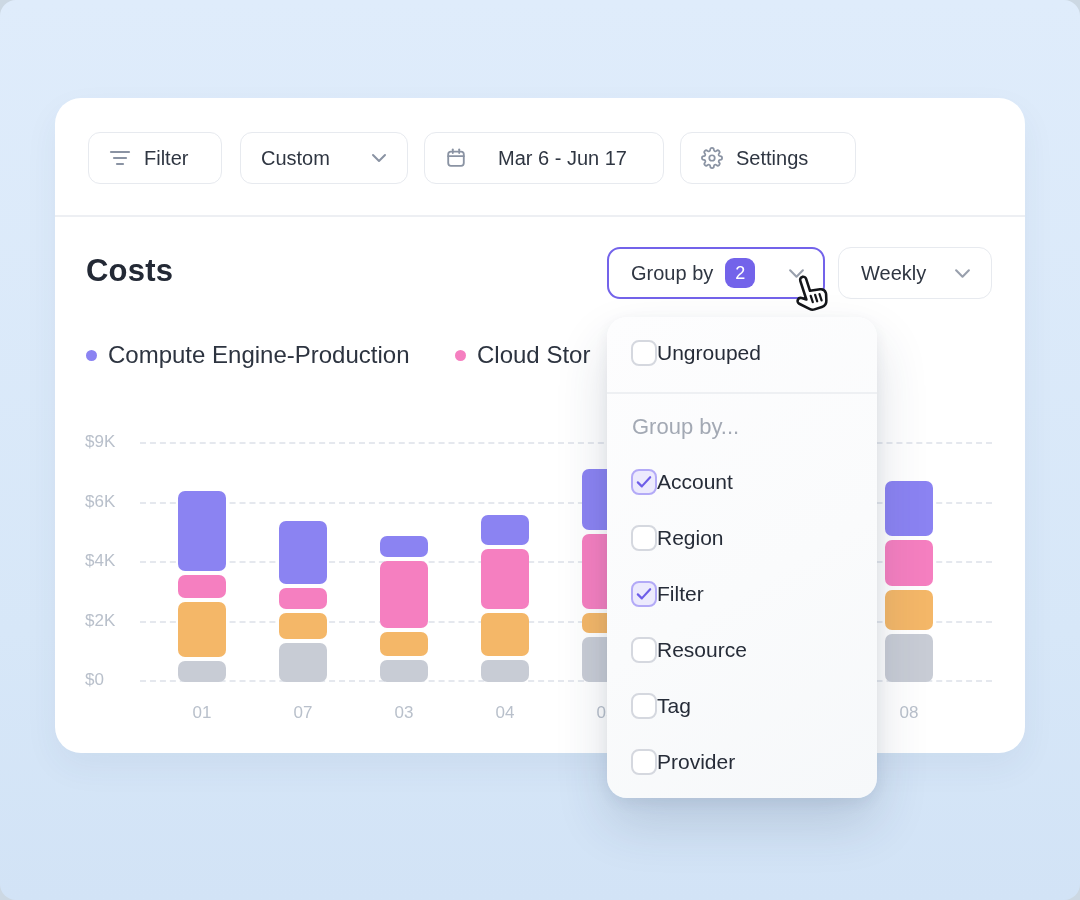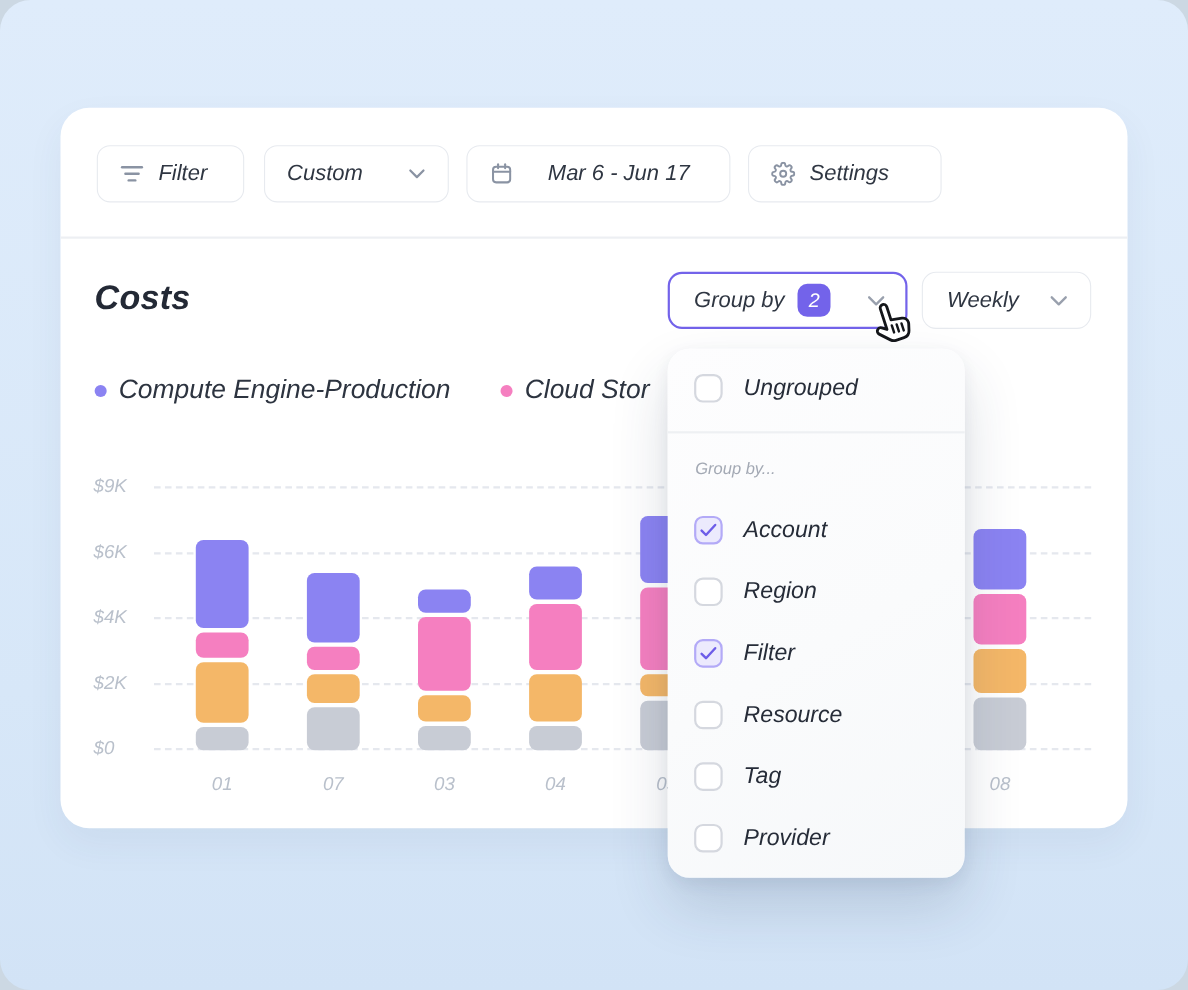--- a/index.html
+++ b/index.html
@@ -1,19 +1,19 @@
 <!DOCTYPE html>
 <html><head>
 <meta charset="utf-8">
 <style>
   * { margin:0; padding:0; box-sizing:border-box; }
   html,body { width:1080px; height:900px; overflow:hidden; background:#ccd8e3;
     font-family:"Liberation Sans", sans-serif; }
-  .canvas { position:absolute; inset:0; border-radius:28px;
-    background:linear-gradient(180deg,#dfecfb 0%,#d7e7f8 70%,#d2e3f6 100%);font-style:italic; }
+  .canvas { position:absolute; inset:0; border-radius:16px;
+    background:linear-gradient(180deg,#dfecfb 0%,#d7e7f8 70%,#d2e3f6 100%); }
 
   
   .card { position:absolute; left:55px; top:98px; width:970px; height:655px;
     background:#ffffff; border-radius:26px;
     box-shadow:0 14px 34px rgba(50,70,100,0.06); }
 
   
   .toolbar { position:absolute; left:0; top:0; width:100%; height:117px; }
   .tb-divider { position:absolute; left:0; top:117px; width:100%; height:2px; background:#edeff3; }
   .btn { position:absolute; top:34px; height:52px; background:#fff;
@@ -54,25 +54,25 @@
   .ytick { position:absolute; left:30px; width:48px; font-size:17px; color:#b9c0cb; }
   .xtick { position:absolute; width:60px; text-align:center; font-size:17px; color:#b9c0cb; }
   .bar-seg { position:absolute; width:48px; border-radius:7px; }
 
   
   .dropdown { position:absolute; left:607px; top:317px; width:270px; height:481px;
     background:linear-gradient(150deg,#fdfdfe 0%,#fafbfc 55%,#f6f8fa 100%);
     border-radius:20px;
     box-shadow:0 26px 52px rgba(40,55,90,0.16), 0 5px 14px rgba(40,55,90,0.07); }
   .dd-row { height:44px; margin:0 0 12px 0; display:flex; align-items:center;
-    padding-left:24px; gap:19px; cursor:pointer; }
+    padding-left:24px; gap:0; cursor:pointer; }
   .dd-row.first { margin-top:14px; }
   .dd-divider { height:2px; background:#eef0f3; margin-top:17px; }
   .dd-section-label { margin:21px 0 0 25px; height:24px; line-height:24px;
-    font-size:15px; color:#a3a9b4; }
+    font-size:22px; color:#a3a9b4; }
   .dd-section-label + .dd-row { margin-top:21px; }
   .checkbox { width:26px; height:26px; border-radius:8px; border:2px solid #d5d8df;
     background:#fff; display:flex; align-items:center; justify-content:center; }
   .checkbox.checked { background:#eceafd; border-color:#b3aaf7; }
   .dd-label { font-size:21px; color:#262c38; }
 
   
   .cursor { position:absolute; left:787px; top:270px; width:48px; height:50px;
     pointer-events:none; }
 </style>

